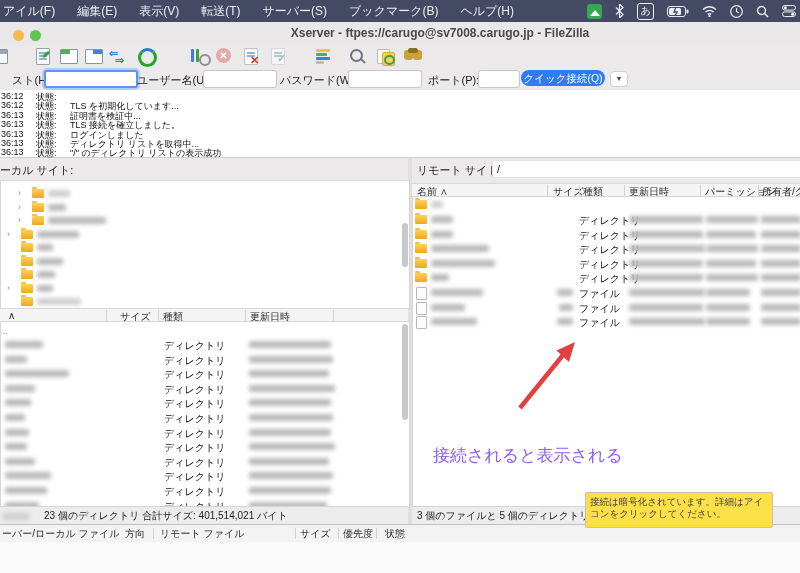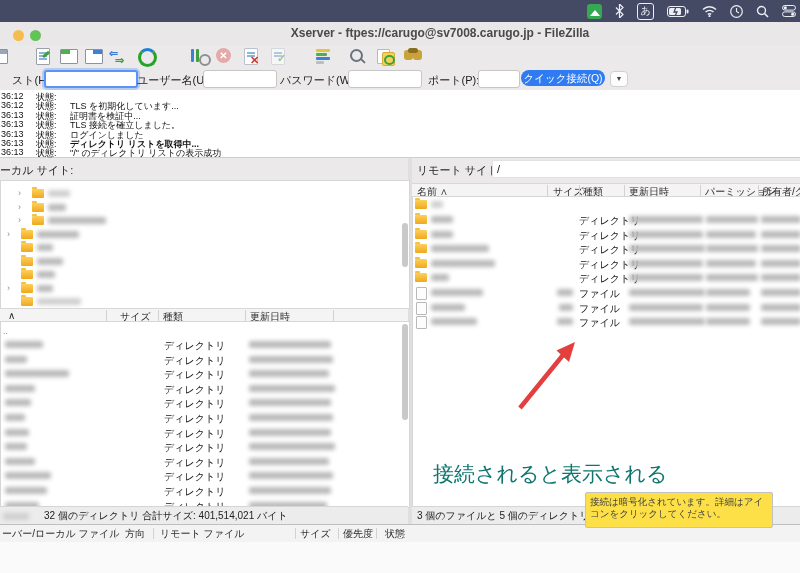--- a/index.html
+++ b/index.html
@@ -101,29 +101,38 @@
   .statusbar{position:absolute;top:506px;height:18px;background:#ececec;border-top:1px solid #d5d5d5;
              font-size:10px;color:#222;line-height:18px;}
   #local-status{left:0;width:408px;}
   #remote-status{left:412px;width:388px;}
   
   #queue-hdr{position:absolute;left:0;top:524px;width:800px;height:17px;background:#f4f3f4;
              border-top:1px solid #bfbfbf;border-bottom:1px solid #dcdcdc;font-size:10px;color:#2b2b2b;}
   #queue-body{position:absolute;left:0;top:542px;width:800px;height:31px;background:#fbfafb;}
   
   #arrow-svg{position:absolute;left:0;top:0;width:800px;height:573px;pointer-events:none;z-index:30;}
-  #annotation{position:absolute;left:433px;top:460px;font-size:21px;color:#0f766e;z-index:30;white-space:nowrap;}
+  #annotation{position:absolute;left:433px;top:444px;font-size:17px;color:#8b5cf6;z-index:30;white-space:nowrap;}
   #tooltip{position:absolute;left:585px;top:492px;width:178px;height:28px;background:#fde047;
            border:1px solid #c2c2c2;border-radius:2px;font-size:9.5px;color:#3f3f3f;padding:3px 4px;
            line-height:12px;z-index:40;}
 </style>
 </head>
 <body>
 
 <div id="menubar">
+  <div id="menu-items">
+      <span class="menu-item">アイル(F)</span>
+      <span class="menu-item">編集(E)</span>
+      <span class="menu-item">表示(V)</span>
+      <span class="menu-item">転送(T)</span>
+      <span class="menu-item">サーバー(S)</span>
+      <span class="menu-item">ブックマーク(B)</span>
+      <span class="menu-item">ヘルプ(H)</span>
+    </div>
   <div id="menu-status">
     <span class="mi">
         <span class="app-green"></span>
       </span>
     <span class="mi">
       <svg width="9" height="14" viewBox="0 0 9 14">
           <path d="M4.5 0 L4.5 14 M4.5 0 L8 3.5 L1 10.5 M4.5 14 L8 10.5 L1 3.5" stroke="#eceef5" stroke-width="1.2" fill="none"></path>
         </svg>
     </span>
     <span class="mi ime-a">あ</span>
@@ -278,21 +287,21 @@
       <span class="log-msg" style="left: 70px; position: absolute;">TLS 接続を確立しました。</span>
     </span>
     <span class="log-row" style="top: 38.6px; width: 800px; position: absolute;">
       <span class="log-time" style="left: 1px; position: absolute;">36:13</span>
       <span class="log-kind" style="left: 36px; position: absolute;">状態:</span>
       <span class="log-msg" style="left: 70px; position: absolute;">ログインしました</span>
     </span>
     <span class="log-row" style="top: 48px; width: 800px; position: absolute;">
       <span class="log-time" style="left: 1px; position: absolute;">36:13</span>
       <span class="log-kind" style="left: 36px; position: absolute;">状態:</span>
-      <span class="log-msg" style="left: 70px; position: absolute; font-weight: bold;">ディレクトリ リストを取得中...</span>
+      <span class="log-msg" style="left: 70px; position: absolute;">ディレクトリ リストを取得中...</span>
     </span>
     <span class="log-row" style="top: 57.4px; width: 800px; position: absolute;">
       <span class="log-time" style="left: 1px; position: absolute;">36:13</span>
       <span class="log-kind" style="left: 36px; position: absolute;">状態:</span>
       <span class="log-msg" style="left: 70px; position: absolute;">"/" のディレクトリ リストの表示成功</span>
     </span>
   </div>
 
 <div id="local-site-row">
   <span class="site-label" style="left:0">ーカル サイト:</span>
@@ -419,21 +428,21 @@
       <span class="blur" style="left: 248px; top: 3px; width: 82px; position: absolute;"></span>
     </span>
     <span class="lrow" style="top: 176.6px; left: 0px; width: 406px; position: absolute;">
       <span class="blur" style="left: 4px; top: 3px; width: 34px; position: absolute;"></span>
       <span class="typ" style="left: 163px; position: absolute;">ディレクトリ</span>
       <span class="blur" style="left: 248px; top: 3px; width: 78px; position: absolute;"></span>
     </span>
   </div>
 <div class="statusbar" id="local-status">
   <span class="blur light" style="left:3px;top:6px;width:26px;"></span>
-  <span style="position:absolute;left:44px">32 個のディレクトリ 合計サイズ: 401,514,021 バイト</span>
+  <span style="position:absolute;left:44px">23 個のディレクトリ 合計サイズ: 401,514,021 バイト</span>
 </div>
 
 <div class="hdr" id="remote-hdr">
   <span class="hcell" style="left:5px"><span>名前</span> <span>∧</span></span>
   <span class="hdiv" style="left:135px"></span>
   <span class="hcell" style="left:141px">サイズ</span>
   <span class="hdiv" style="left:167px"></span>
   <span class="hcell" style="left:171px">種類</span>
   <span class="hdiv" style="left:212px"></span>
   <span class="hcell" style="left:217px">更新日時</span>

